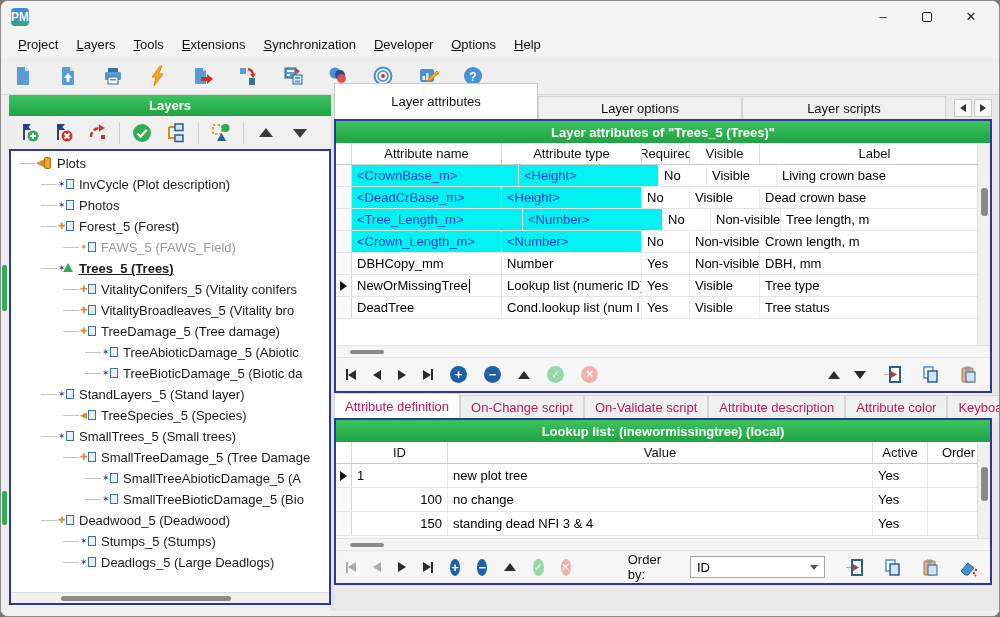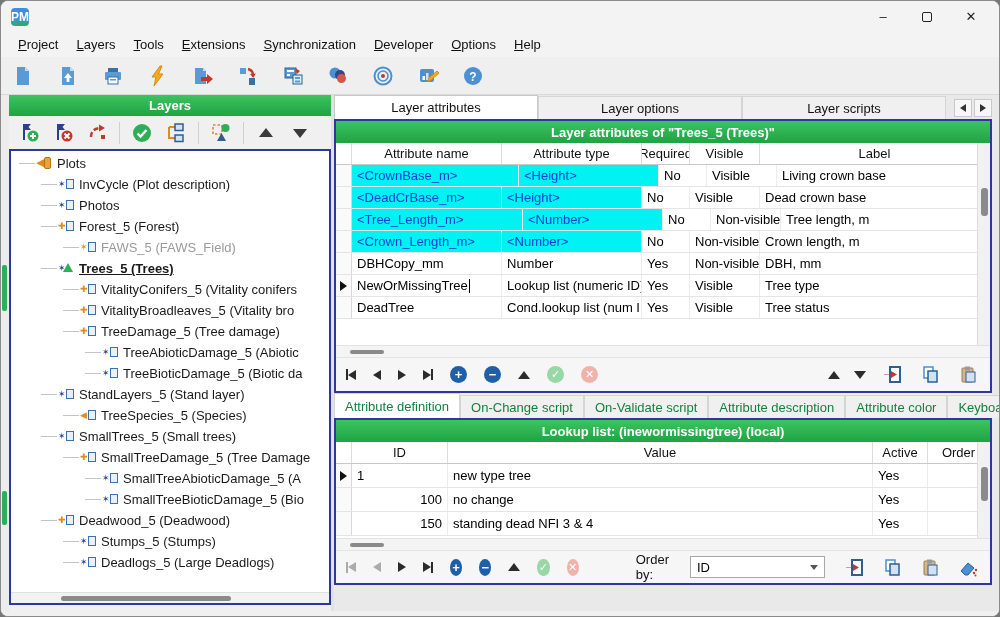--- a/index.html
+++ b/index.html
@@ -54,21 +54,21 @@
   .licon.v-sel .arr { position:absolute; right:2px; top:1px; width:0; height:0; border-left:5px solid transparent; border-right:5px solid transparent; border-bottom:9px solid #2fae57; }
   .tree-hscroll { height:11px; background:#f2f2f2; border-top:1px solid #e0e0e0; position:relative; flex:none; }
   .tree-hscroll .thumb { position:absolute; top:3px; height:5px; border-radius:3px; background:#8a8a8a; }
 
   .splitter { width:3px; background:#e2e2e2; flex:none; }
 
   
   .right-panel { flex:1; display:flex; flex-direction:column; padding-right:7px; min-width:0; }
   .tabbar { height:24px; display:flex; align-items:flex-end; flex:none; }
   .tab { width:204px; height:23px; display:flex; align-items:center; justify-content:center; font-size:13px; color:#111; background:#f0f0f0; border:1px solid #d5d5d5; border-bottom:none; }
-  .tab.active { background:#fff; height:24px; border-color:#c9c9c9; }
+  .tab.active { background:#fff; height:36px; border-color:#c9c9c9; }
   .tab-arrows { margin-left:auto; display:flex; gap:2px; padding-bottom:2px; }
   .tab-arrow { width:18px; height:18px; border:1px solid #c9c9c9; background:#f7f7f7; display:flex; align-items:center; justify-content:center; }
 
   .container-box { border:2px solid #2c38a0; background:#fff; display:flex; flex-direction:column; flex:none; }
   .grid { position:relative; background:#fff; overflow:hidden; }
   .g-row { display:flex; height:22px; border-bottom:1px solid #e4e4e4; font-size:13px; align-items:stretch; }
   .g-hdr .g-cell { justify-content:center; color:#111; border-right:1px solid #dcdcdc; background:#fff; }
   .g-hdr { border-bottom:1px solid #c9c9c9; }
   .g-cell { display:flex; align-items:center; padding:0 5px; overflow:hidden; white-space:nowrap; border-right:1px solid #ececec; }
   .c-marker { width:16px; flex:none; padding:0; justify-content:center; border-right:1px solid #d8d8d8; background:#fafafa; }
@@ -87,28 +87,28 @@
   .tri-l { width:0;height:0;border-top:5px solid transparent;border-bottom:5px solid transparent;border-right:8px solid currentColor; }
   .tri-r { width:0;height:0;border-top:5px solid transparent;border-bottom:5px solid transparent;border-left:8px solid currentColor; }
   .vbar { width:2px; height:11px; background:currentColor; }
   .circ { width:17px; height:17px; border-radius:50%; color:#fff; font-size:13px; font-weight:bold; display:flex; align-items:center; justify-content:center; line-height:1; }
   .circ.blue { background:#1f5fa8; }
   .circ.ok { background:#97d8a6; font-size:11px; }
   .circ.cancel { background:#f0b3ac; font-size:11px; }
   .tri-up { width:0;height:0;border-left:6px solid transparent;border-right:6px solid transparent;border-bottom:8px solid #2b2b2b; }
   .tri-down { width:0;height:0;border-left:6px solid transparent;border-right:6px solid transparent;border-top:8px solid #2b2b2b; }
   .nav-right { margin-left:auto; display:flex; align-items:center; gap:14px; }
-  .orderby { display:flex; align-items:center; gap:6px; margin-left:40px; }
+  .orderby { display:flex; align-items:center; gap:14px; margin-left:40px; }
   .orderby-label { font-size:13px; color:#111; }
   .combo { width:150px; height:22px; border:1px solid #a8a8a8; background:#fff; display:flex; align-items:center; padding:0 6px; font-size:13px; }
   .combo .chev { margin-left:auto; width:0;height:0; border-left:4px solid transparent; border-right:4px solid transparent; border-top:5px solid #555; }
 
   
   .subtabs { height:25px; display:flex; align-items:flex-end; flex:none; background:#f0f0f0; }
-  .subtab { height:23px; padding:0 10px; display:flex; align-items:center; font-size:13px; color:#15803d; background:#f0f0f0; border:1px solid #d5d5d5; border-bottom:none; white-space:nowrap; }
+  .subtab { height:23px; padding:0 10px; display:flex; align-items:center; font-size:13px; color:#be185d; background:#f0f0f0; border:1px solid #d5d5d5; border-bottom:none; white-space:nowrap; }
   .subtab.active { background:#fff; height:25px; }
 
   
   .statusbar { height:24px; background:#f0f0f0; border-top:1px solid #d6d6d6; display:flex; align-items:center; flex:none; }
   .status-panel { height:100%; display:flex; align-items:center; padding:0 8px; font-size:12.5px; color:#111; border-right:1px solid #d0d0d0; width:676px; white-space:nowrap; overflow:hidden; }
   .bottom-pad { height:5px; background:#f0f0f0; flex:none; }
 </style>
 </head>
 <body>
 
@@ -624,21 +624,21 @@
             <div class="g-cell" style="width:96px">ID</div>
             <div class="g-cell" style="width:425px">Value</div>
             <div class="g-cell" style="width:55px">Active</div>
             <div class="g-cell" style="flex:1">Order</div>
           </div>
           <div class="g-row" style="height:24px">
             <div class="g-cell c-marker">
                 <span class="row-ptr"></span>
               </div>
             <div class="g-cell" style="width:96px">1</div>
-            <div class="g-cell" style="width:425px">new type tree</div>
+            <div class="g-cell" style="width:425px">new plot tree</div>
             <div class="g-cell" style="width:55px">Yes</div>
             <div class="g-cell" style="flex:1;justify-content:flex-end">9</div>
           </div>
           <div class="g-row" style="height:24px">
             <div class="g-cell c-marker"></div>
             <div class="g-cell" style="width:96px;justify-content:flex-end">100</div>
             <div class="g-cell" style="width:425px">no change</div>
             <div class="g-cell" style="width:55px">Yes</div>
             <div class="g-cell" style="flex:1;justify-content:flex-end">1</div>
           </div>

